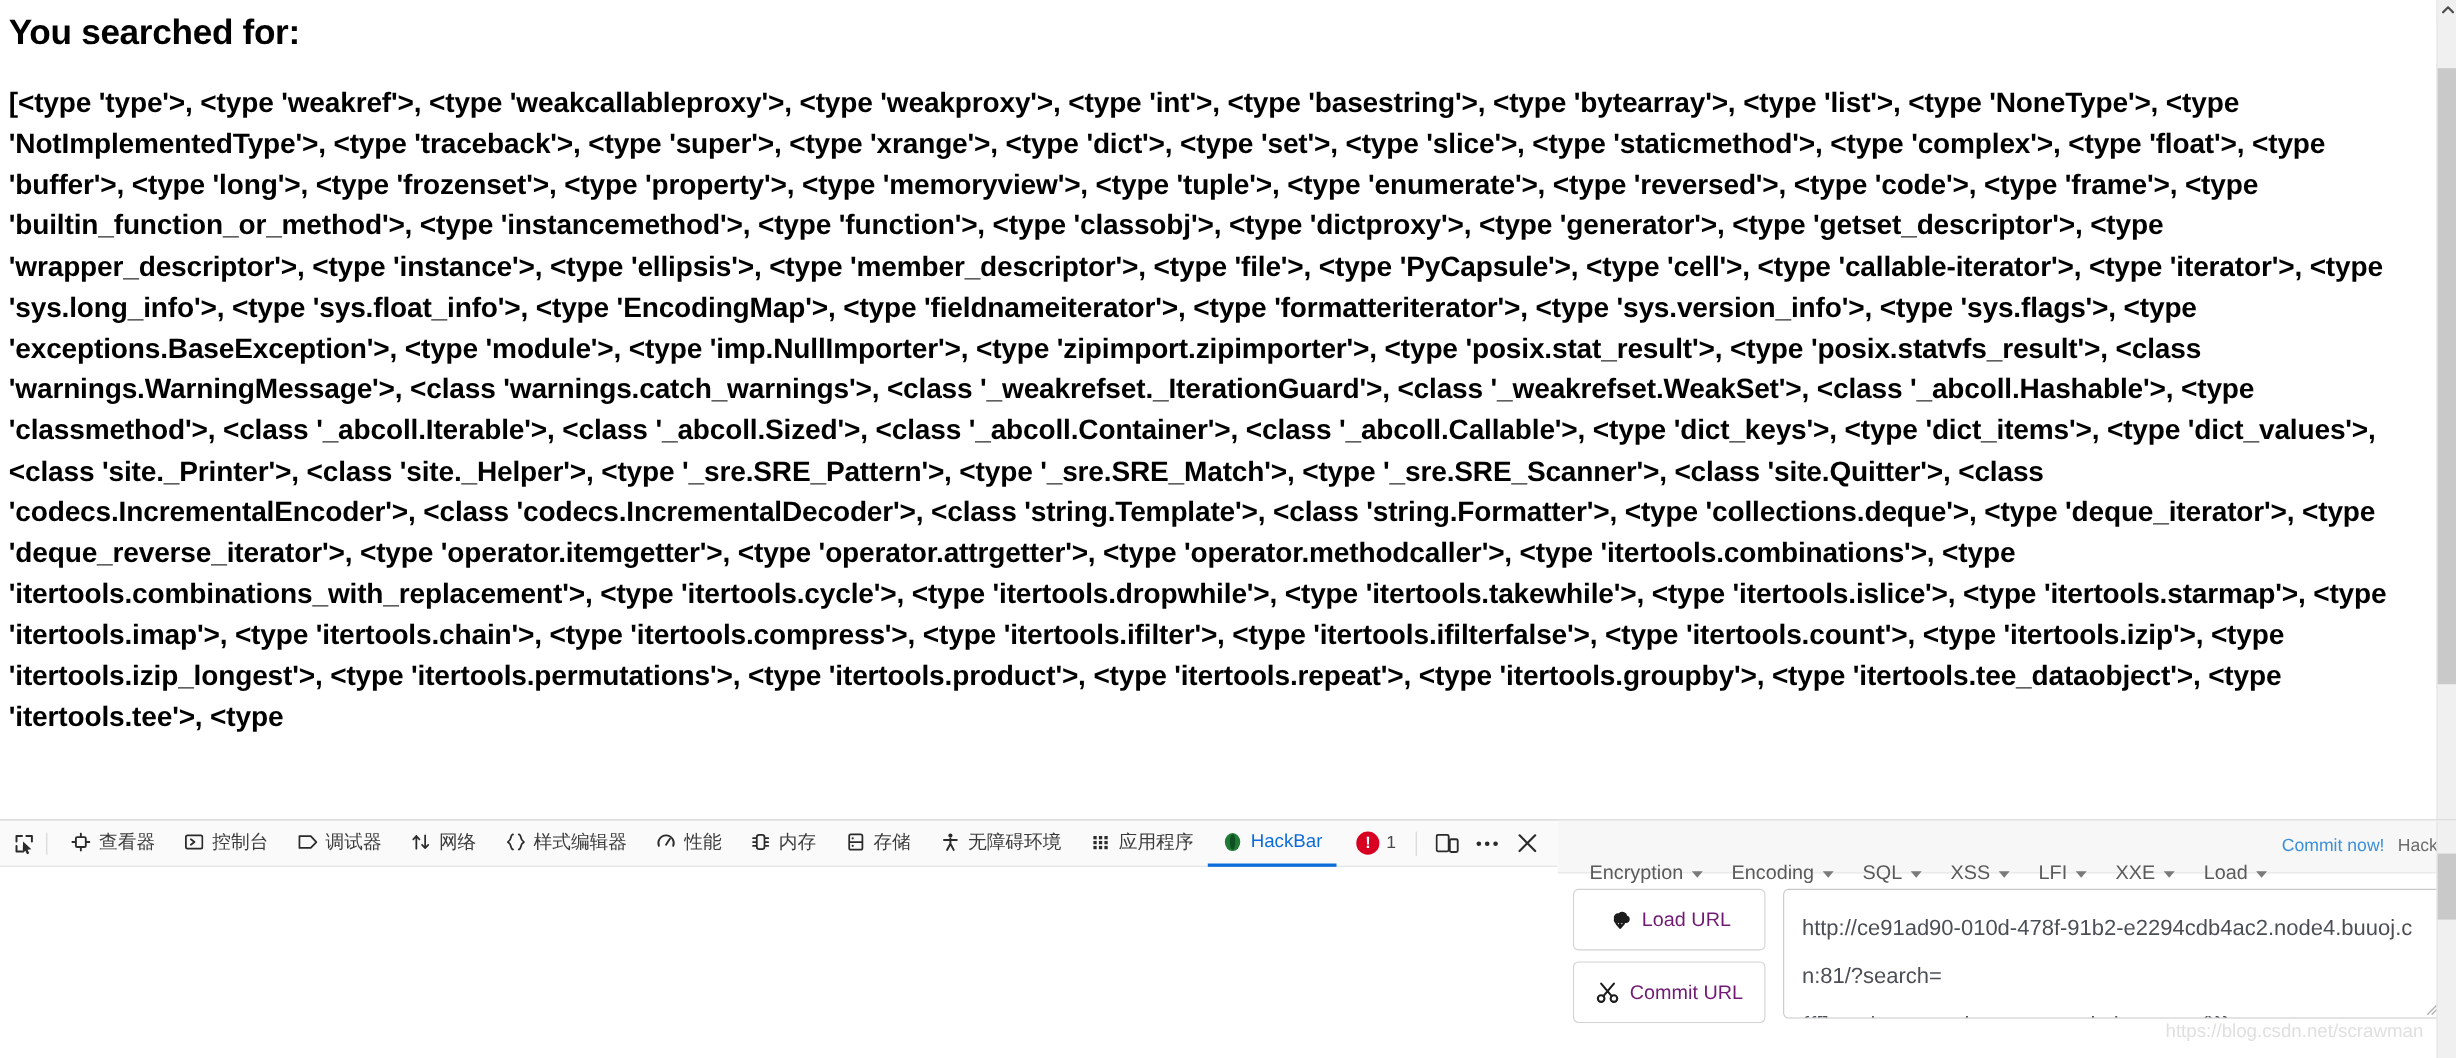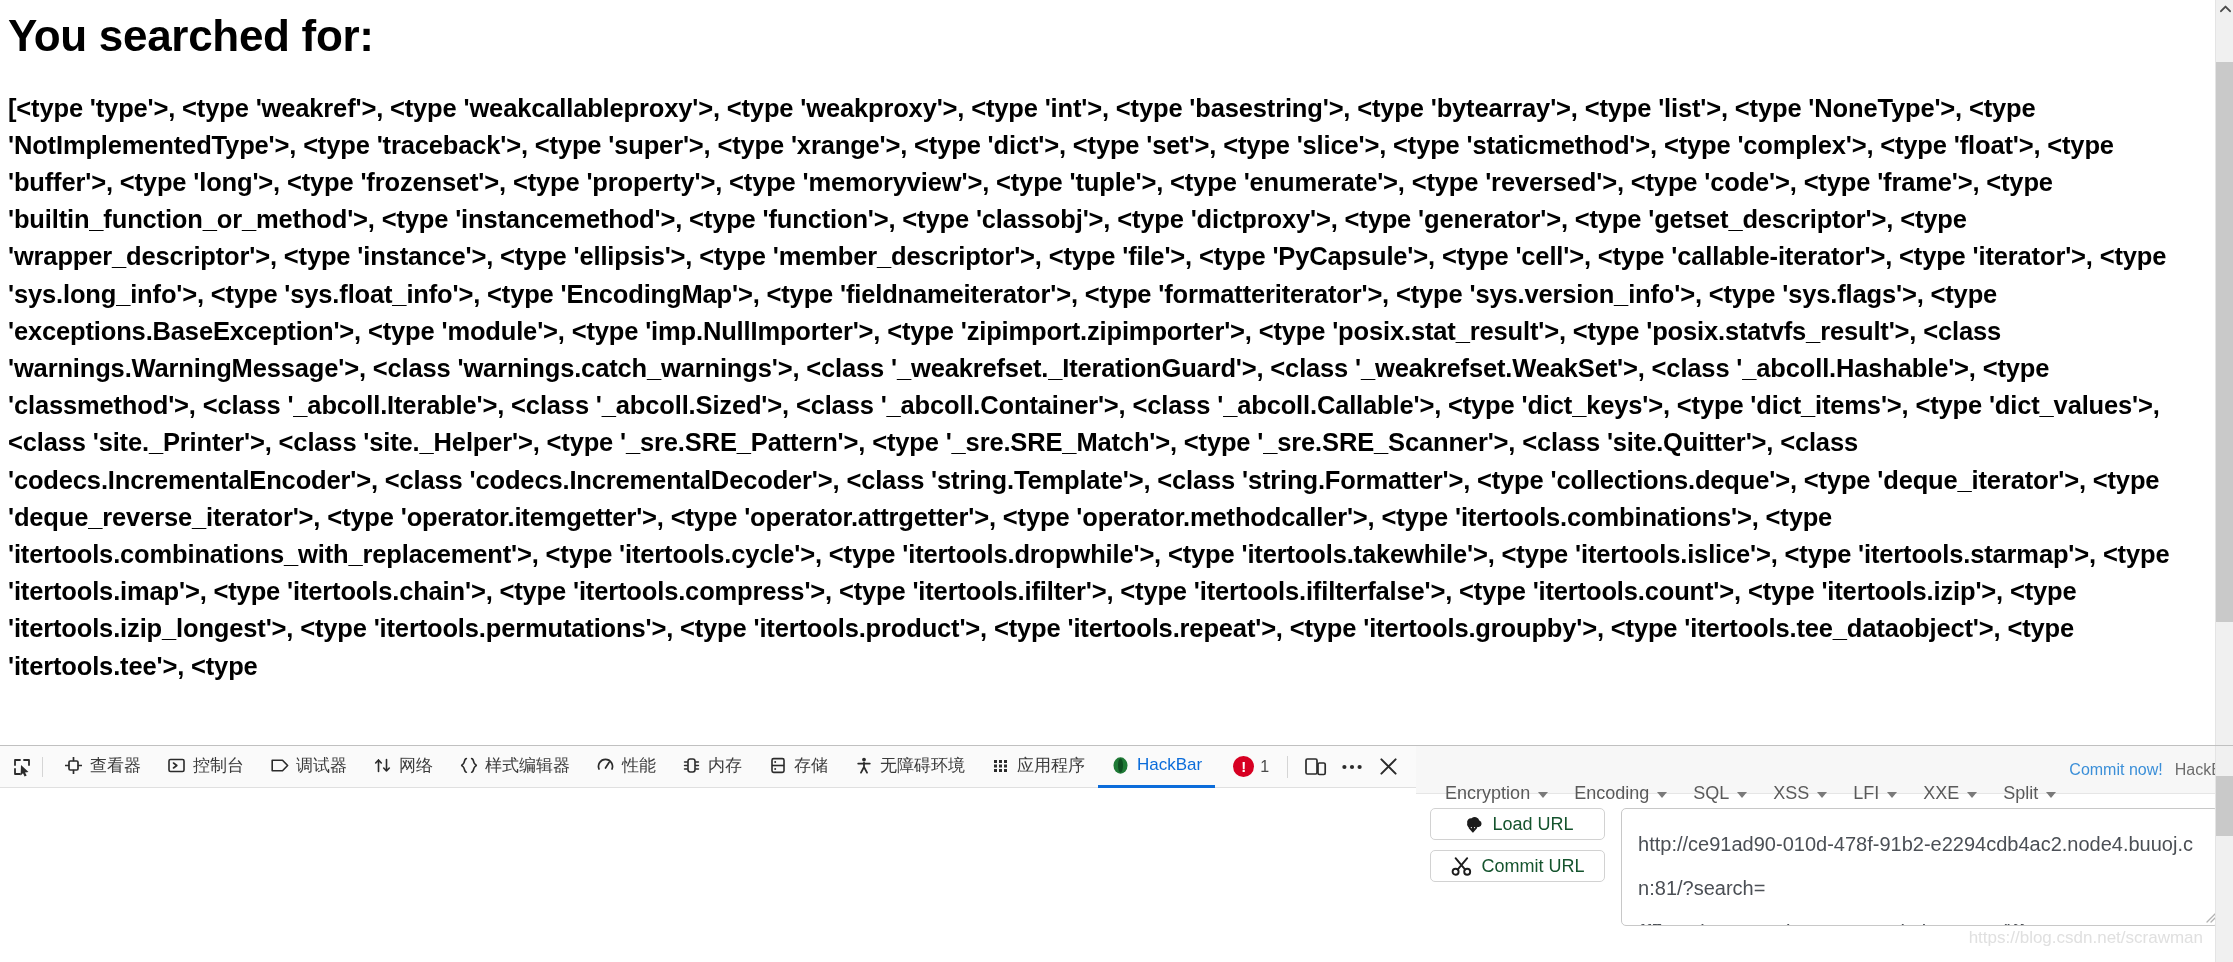--- a/index.html
+++ b/index.html
@@ -26,21 +26,21 @@
     height: 745px;
     overflow: hidden;
     background: #ffffff;
   }
 
   .page-inner {
     padding: 0 8px 0 8px;
   }
 
   .page-title {
-    font-size: 44px;
+    font-size: 32px;
     font-weight: bold;
     color: #000000;
     margin: 11px 0 0 0;
     line-height: 1.15;
     letter-spacing: -0.3px;
   }
 
   .subclasses-dump {
     margin-top: 28px;
     font-size: 25.5px;
@@ -224,30 +224,30 @@
     gap: 16px;
   }
   .hb-sidebar {
     display: flex;
     flex-direction: column;
     gap: 10px;
     width: 175px;
     flex-shrink: 0;
   }
   .hb-btn {
-    height: 32px;
+    height: 56px;
     border: 1px solid #d2d2d2;
     border-radius: 5px;
     background: #ffffff;
     display: flex;
     align-items: center;
     justify-content: center;
     gap: 9px;
     font-size: 18px;
-    color: #14532d;
+    color: #701a75;
     cursor: pointer;
     user-select: none;
   }
   .hb-btn .bico {
     display:flex; align-items:center; justify-content:center;
     width: 22px; height: 22px;
   }
 
   .hb-urlbox {
     flex: 1;
@@ -505,21 +505,21 @@
         </div>
         <div class="hb-menu">
           <span>LFI</span>
           <span class="caret"></span>
         </div>
         <div class="hb-menu">
           <span>XXE</span>
           <span class="caret"></span>
         </div>
         <div class="hb-menu">
-          <span>Split</span>
+          <span>Load</span>
           <span class="caret"></span>
         </div>
 
         <div class="hb-right">
           <span class="hb-commit">Commit now!</span>
           <span class="hb-version">HackBar v2</span>
         </div>
       </div>
 
       <div class="hb-body">

